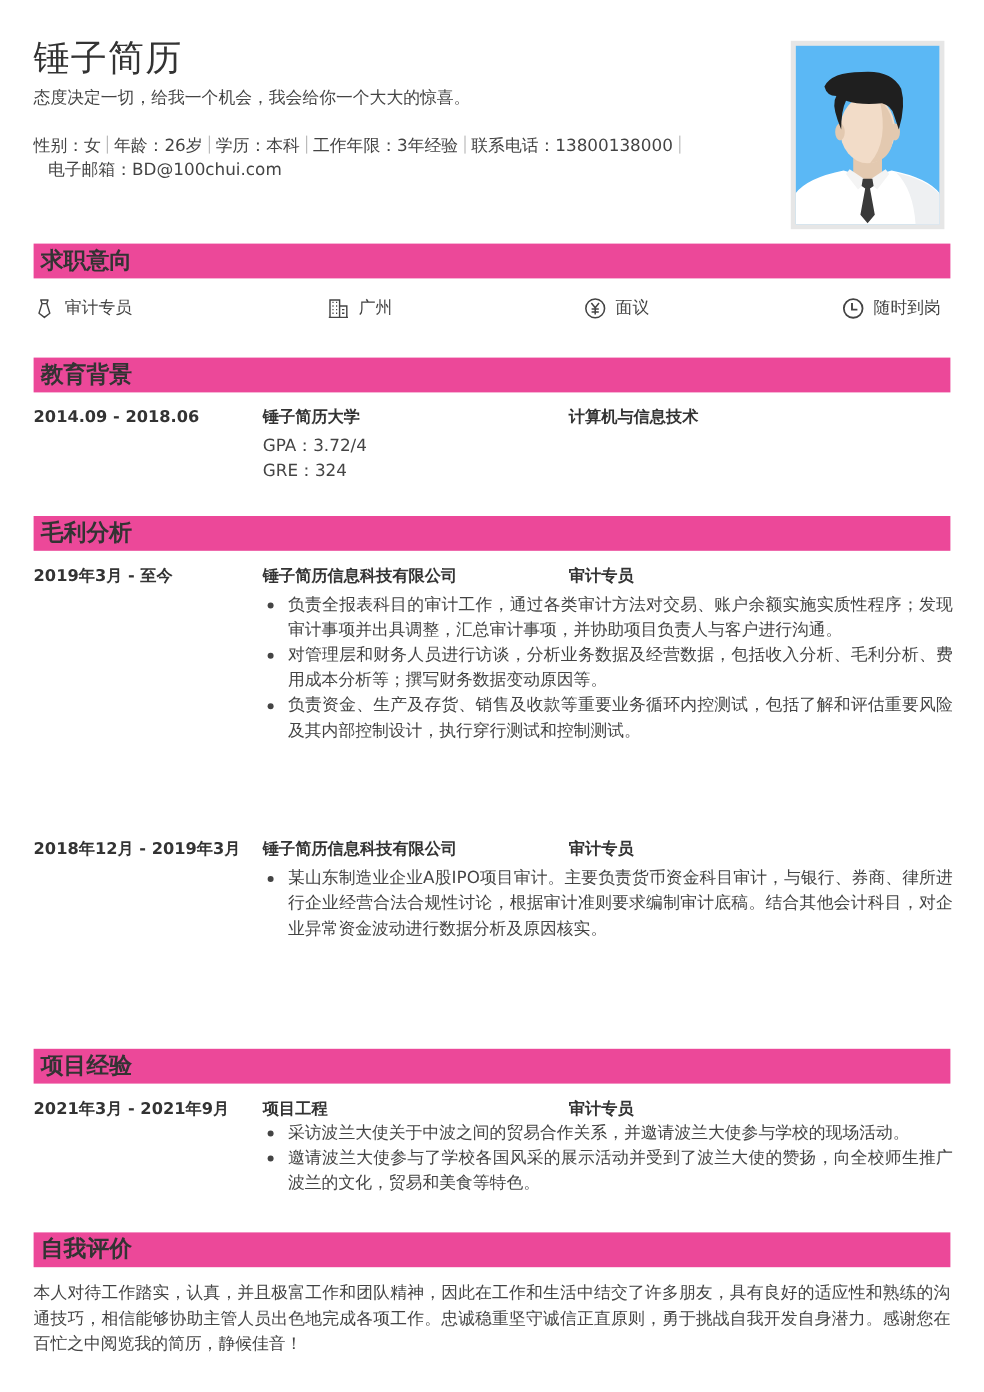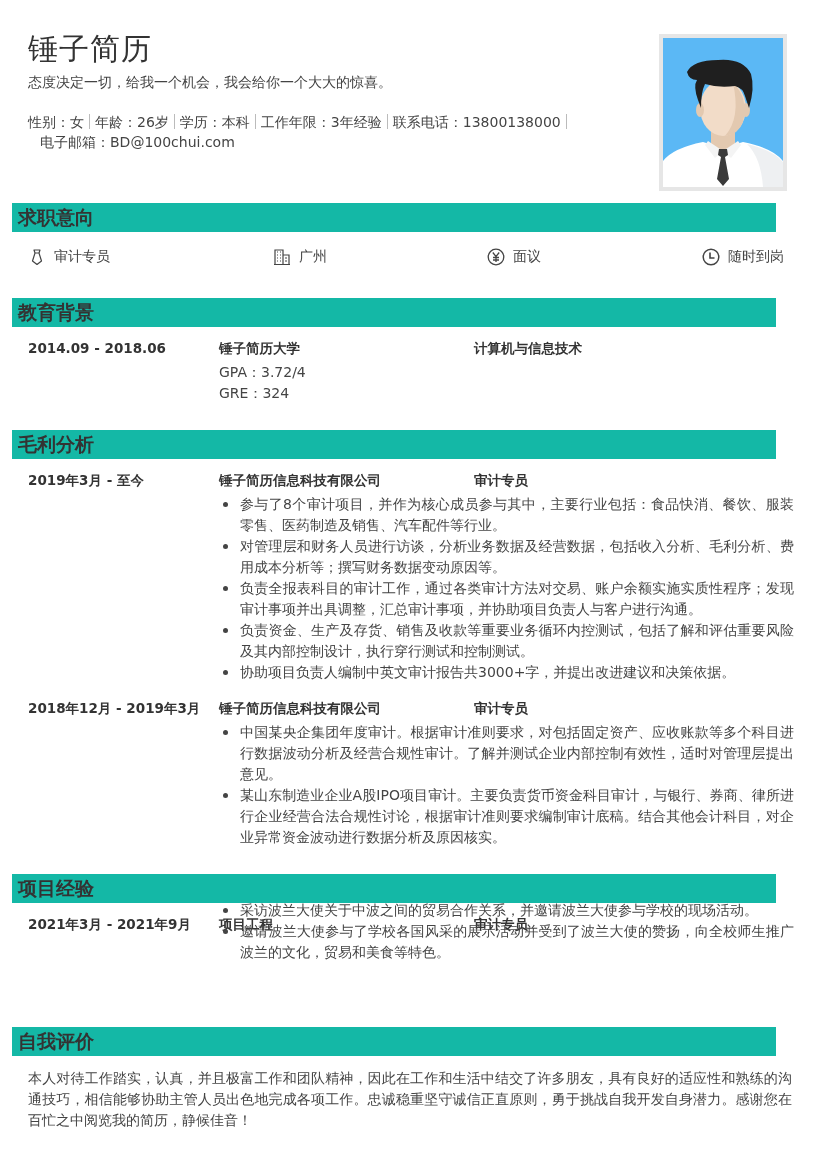--- a/index.html
+++ b/index.html
@@ -20,22 +20,22 @@
 
     
     .photo-frame {
       left: 659px; top: 34px; width: 128px; height: 157px;
       background: #e6e6e6; padding: 4px;
     }
     .photo-frame svg { display: block; width: 120px; height: 149px; }
 
     
     .sec-bar {
-      left: 12px; width: 764px; height: 29px;
-      background: #14b8a6;
+      left: 28px; width: 764px; height: 29px;
+      background: #ec4899;
     }
     .sec-bar .sec-title {
       position: absolute; left: 6px; top: 1px;
       font-size: 19px; font-weight: bold; color: #333; line-height: 27px;
     }
 
     
     .intent { top: 246px; height: 22px; display: flex; align-items: center; font-size: 14px; color: #444; }
     .intent svg { width: 18px; height: 18px; margin-right: 8px; flex: none; }
 
@@ -134,43 +134,40 @@
 <div class="abs plain" style="top:383px;">GRE：324</div>
 
 <div class="abs sec-bar" style="top:430px;">
   <span class="sec-title">毛利分析</span>
 </div>
 
 <div class="abs date" style="top:470px;">2019年3月 - 至今</div>
 <div class="abs org" style="top:470px;">锤子简历信息科技有限公司</div>
 <div class="abs role" style="top:470px;">审计专员</div>
 <ul class="abs bullets" style="top:494px;">
-  <li>参与了8个审计项目，并作为核心成员参与其中，主要行业包括：食品快消、餐饮、服装零售、医药制造及销售、汽车配件等行业。</li>
+  <li>负责全报表科目的审计工作，通过各类审计方法对交易、账户余额实施实质性程序；发现审计事项并出具调整，汇总审计事项，并协助项目负责人与客户进行沟通。</li>
   <li>对管理层和财务人员进行访谈，分析业务数据及经营数据，包括收入分析、毛利分析、费用成本分析等；撰写财务数据变动原因等。</li>
-  <li>负责全报表科目的审计工作，通过各类审计方法对交易、账户余额实施实质性程序；发现审计事项并出具调整，汇总审计事项，并协助项目负责人与客户进行沟通。</li>
   <li>负责资金、生产及存货、销售及收款等重要业务循环内控测试，包括了解和评估重要风险及其内部控制设计，执行穿行测试和控制测试。</li>
-  <li>协助项目负责人编制中英文审计报告共3000+字，并提出改进建议和决策依据。</li>
 </ul>
 
 <div class="abs date" style="top:698px;">2018年12月 - 2019年3月</div>
 <div class="abs org" style="top:698px;">锤子简历信息科技有限公司</div>
 <div class="abs role" style="top:698px;">审计专员</div>
 <ul class="abs bullets" style="top:722px;">
-  <li>中国某央企集团年度审计。根据审计准则要求，对包括固定资产、应收账款等多个科目进行数据波动分析及经营合规性审计。了解并测试企业内部控制有效性，适时对管理层提出意见。</li>
   <li>某山东制造业企业A股IPO项目审计。主要负责货币资金科目审计，与银行、券商、律所进行企业经营合法合规性讨论，根据审计准则要求编制审计底稿。结合其他会计科目，对企业异常资金波动进行数据分析及原因核实。</li>
 </ul>
 
 <div class="abs sec-bar" style="top:874px;">
   <span class="sec-title">项目经验</span>
 </div>
 
 <div class="abs date" style="top:914px;">2021年3月 - 2021年9月</div>
 <div class="abs org" style="top:914px;">项目工程</div>
 <div class="abs role" style="top:914px;">审计专员</div>
-<ul class="abs bullets" style="top:900px;">
+<ul class="abs bullets" style="top:934px;">
   <li>采访波兰大使关于中波之间的贸易合作关系，并邀请波兰大使参与学校的现场活动。</li>
   <li>邀请波兰大使参与了学校各国风采的展示活动并受到了波兰大使的赞扬，向全校师生推广波兰的文化，贸易和美食等特色。</li>
 </ul>
 
 <div class="abs sec-bar" style="top:1027px;">
   <span class="sec-title">自我评价</span>
 </div>
 <div class="abs summary">本人对待工作踏实，认真，并且极富工作和团队精神，因此在工作和生活中结交了许多朋友，具有良好的适应性和熟练的沟通技巧，相信能够协助主管人员出色地完成各项工作。忠诚稳重坚守诚信正直原则，勇于挑战自我开发自身潜力。感谢您在百忙之中阅览我的简历，静候佳音！</div>
 
 </body></html>

